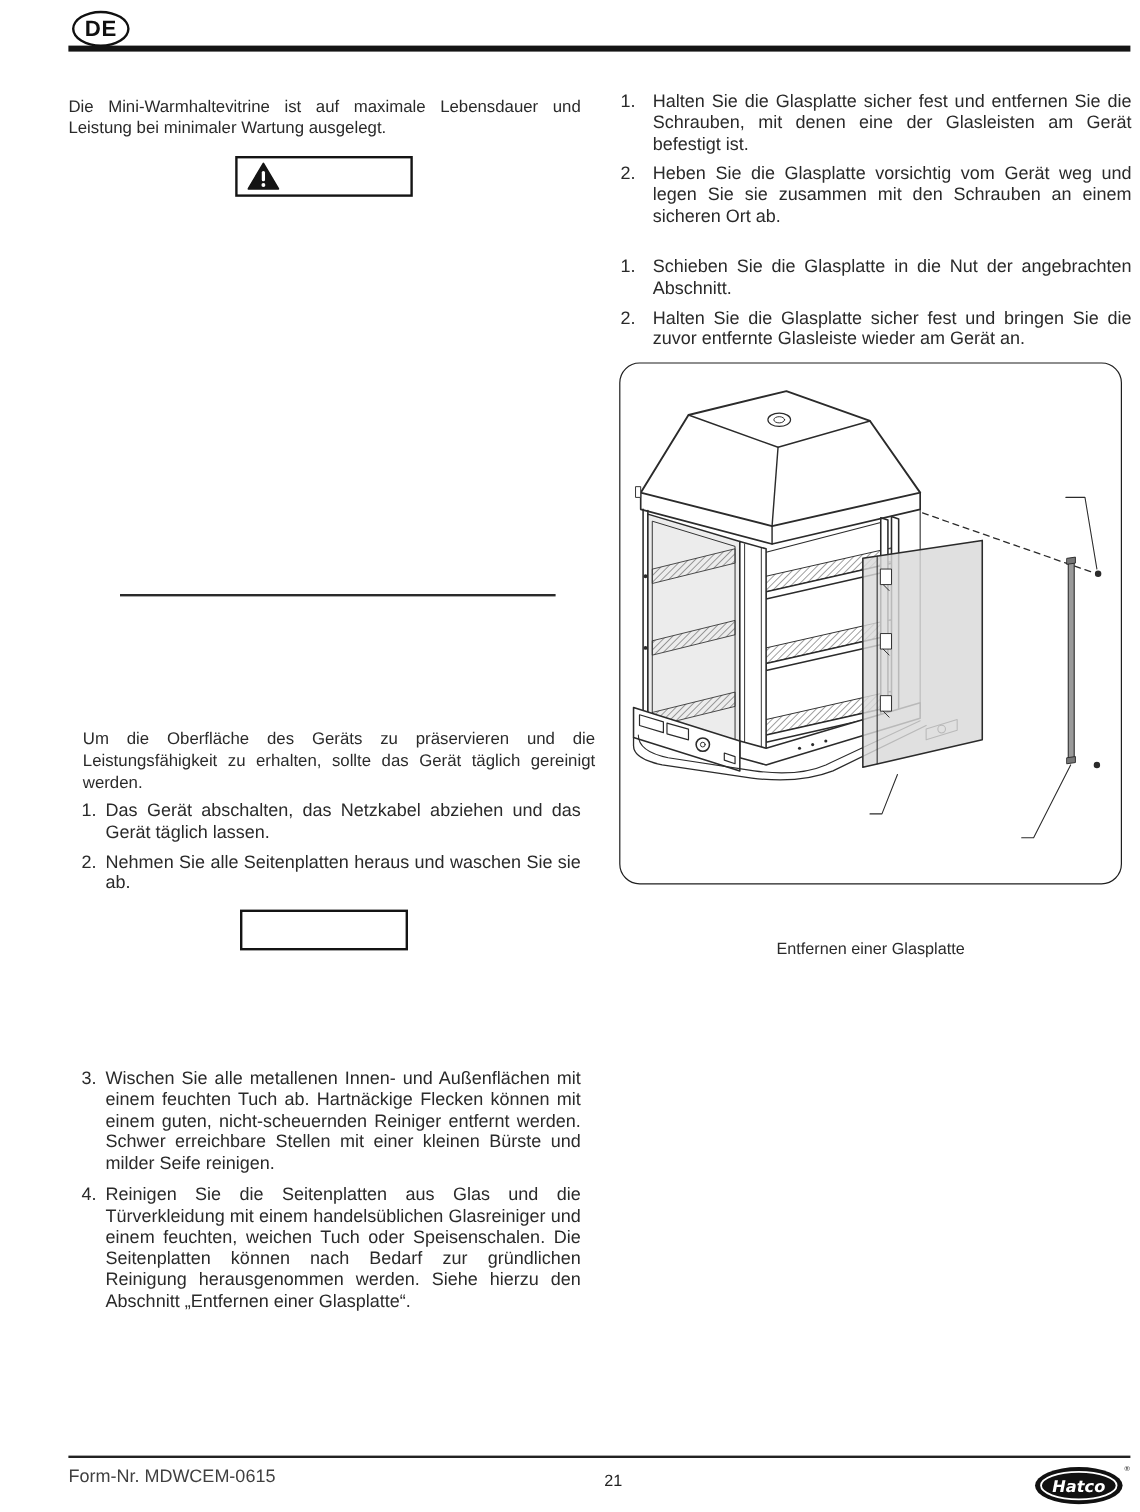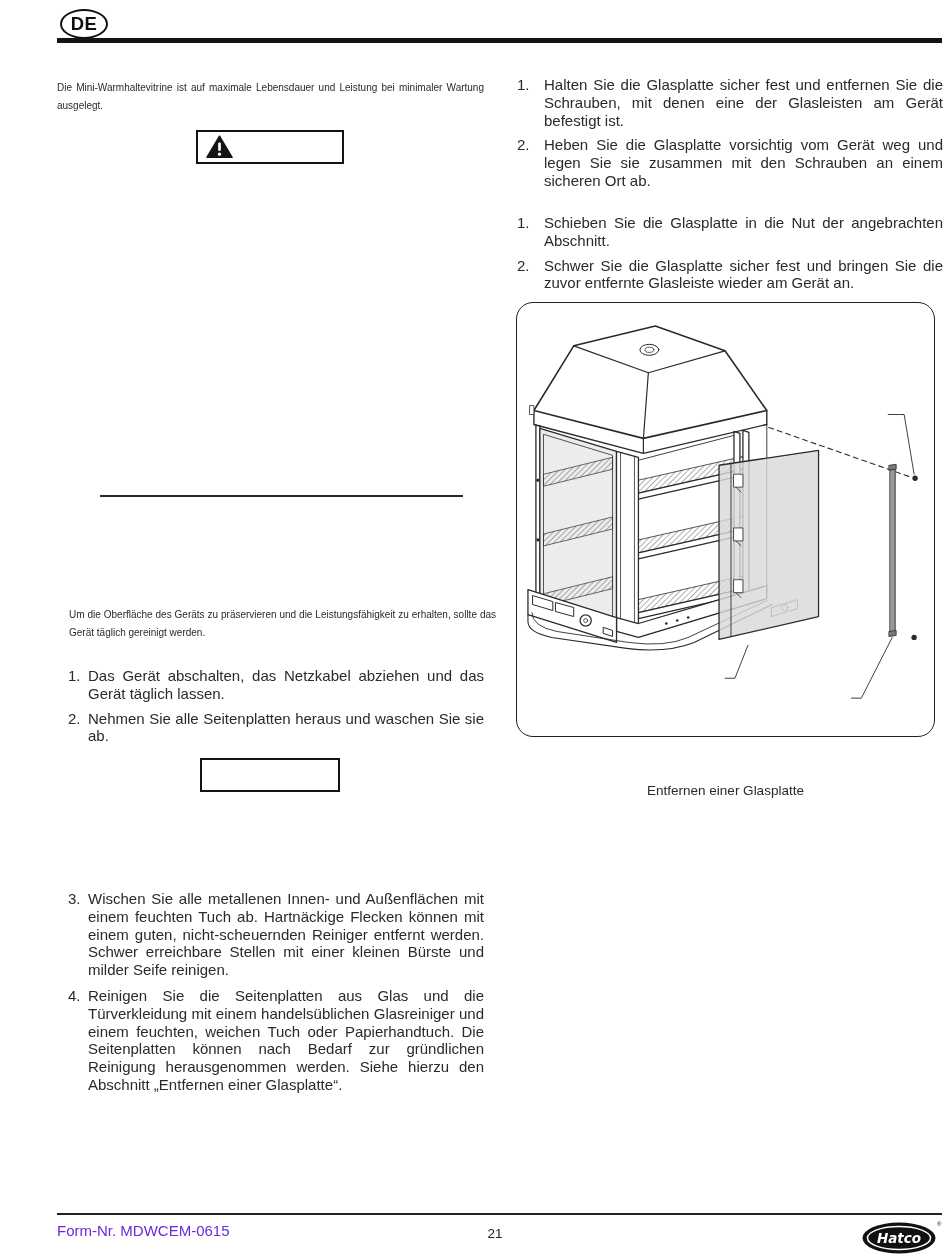--- a/index.html
+++ b/index.html
@@ -14,21 +14,21 @@
   
   .lang-badge {
     left:60px; top:9px; width:48px; height:30px;
     border:2.6px solid #101010; border-radius:50%;
     display:flex; align-items:center; justify-content:center;
     font-size:18.5px; font-weight:bold; letter-spacing:0.5px; color:#101010;
   }
   .header-rule { left:57px; top:38px; width:885px; height:4.5px; background:#141414; }
 
   
-  .para { font-size:10px; line-height:18.4px; text-align:justify; color:#2a2a2a; }
+  .para { font-size:14px; line-height:18.4px; text-align:justify; color:#2a2a2a; }
   .list { font-size:15px; line-height:17.8px; color:#2a2a2a; }
   .li { display:flex; margin-bottom:7px; }
   .list-left .num  { flex:0 0 31px; padding-left:11px; }
   .list-right .num { flex:0 0 27px; }
   .li .txt { flex:1; text-align:justify; }
 
   .warning-box {
     left:196px; top:130px; width:148px; height:34px;
     border:2.6px solid #141414; background:#fff;
     display:flex; align-items:center; padding-left:8px;
@@ -45,22 +45,22 @@
     border:1.6px solid #1f1f1f; border-radius:17px; background:#fff; overflow:hidden;
   }
   .figure-frame svg { display:block; width:100%; height:100%; }
   .figure-caption {
     left:516px; top:745px; width:419px; text-align:center;
     font-size:13.5px; color:#2a2a2a;margin-top:38px;
   }
 
   
   .footer-rule { left:57px; top:1213px; width:885px; height:2px; background:#222; }
-  .form-number { left:57px; top:1222px; font-size:15px; color:#6d28d9; }
-  .page-number { left:400px; top:1226px; width:190px; text-align:center; font-size:13.5px; color:#222; }
+  .form-number { left:57px; top:1222px; font-size:15px; color:#404040; }
+  .page-number { left:416px; top:1226px; width:190px; text-align:center; font-size:13.5px; color:#222; }
   .brand-logo { left:862px; top:1220px; width:80px; height:34px; }
 </style>
 </head>
 <body>
 
 <div class="abs lang-badge">
   <span>DE</span>
 </div>
 <div class="abs header-rule"></div>
 
@@ -91,21 +91,21 @@
 
 <div class="abs notice-box"></div>
 
 <div class="abs list list-left" style="left:57px; top:890px; width:427px;">
   <div class="li" style="margin-bottom:8px;">
     <span class="num">3.</span>
     <span class="txt">Wischen Sie alle metallenen Innen- und Außenflächen mit einem feuchten Tuch ab. Hartnäckige Flecken können mit einem guten, nicht-scheuernden Reiniger entfernt werden. Schwer erreichbare Stellen mit einer kleinen Bürste und milder Seife reinigen.</span>
   </div>
   <div class="li">
     <span class="num">4.</span>
-    <span class="txt">Reinigen Sie die Seitenplatten aus Glas und die Türverkleidung mit einem handelsüblichen Glasreiniger und einem feuchten, weichen Tuch oder Papierhandtuch. Die Seitenplatten können nach Bedarf zur gründlichen Reinigung herausgenommen werden. Siehe hierzu den Abschnitt „Entfernen einer Glasplatte“.</span>
+    <span class="txt">Reinigen Sie die Seitenplatten aus Glas und die Türverkleidung mit einem handelsüblichen Glasreiniger und einem feuchten, weichen Tuch oder Speisenschalen. Die Seitenplatten können nach Bedarf zur gründlichen Reinigung herausgenommen werden. Siehe hierzu den Abschnitt „Entfernen einer Glasplatte“.</span>
   </div>
 </div>
 
 <div class="abs list list-right" style="left:517px; top:76px; width:426px;">
   <div class="li">
     <span class="num">1.</span>
     <span class="txt">Halten Sie die Glasplatte sicher fest und entfernen Sie die Schrauben, mit denen eine der Glasleisten am Gerät befestigt ist.</span>
   </div>
   <div class="li">
     <span class="num">2.</span>
@@ -113,21 +113,21 @@
   </div>
 </div>
 
 <div class="abs list list-right" style="left:517px; top:214px; width:426px;">
   <div class="li">
     <span class="num">1.</span>
     <span class="txt">Schieben Sie die Glasplatte in die Nut der angebrachten Abschnitt.</span>
   </div>
   <div class="li">
     <span class="num">2.</span>
-    <span class="txt">Schwer Sie die Glasplatte sicher fest und bringen Sie die zuvor entfernte Glasleiste wieder am Gerät an.</span>
+    <span class="txt">Halten Sie die Glasplatte sicher fest und bringen Sie die zuvor entfernte Glasleiste wieder am Gerät an.</span>
   </div>
 </div>
 
 <div class="abs figure-frame">
   <svg viewBox="0 0 419 435">
     <defs>
       <pattern id="hx" width="4" height="4" patternUnits="userSpaceOnUse" patternTransform="rotate(45)">
         <line x1="0" y1="0" x2="0" y2="4" stroke="#606060" stroke-width="1"></line>
       </pattern>
     </defs>

